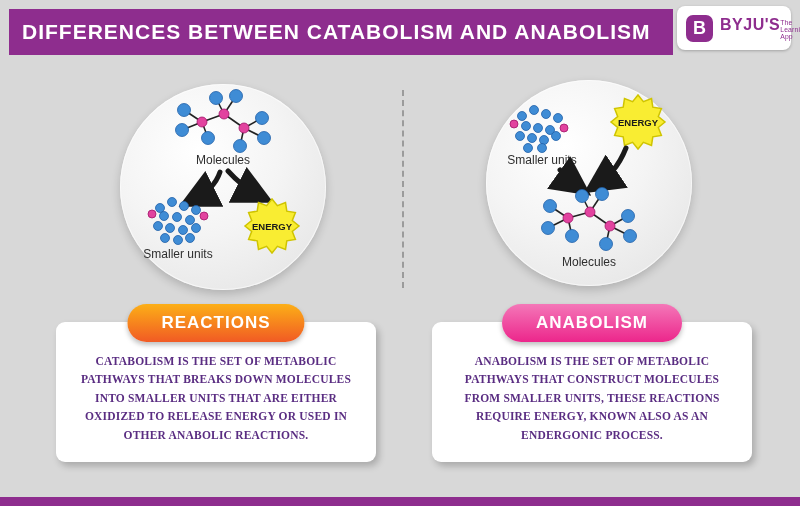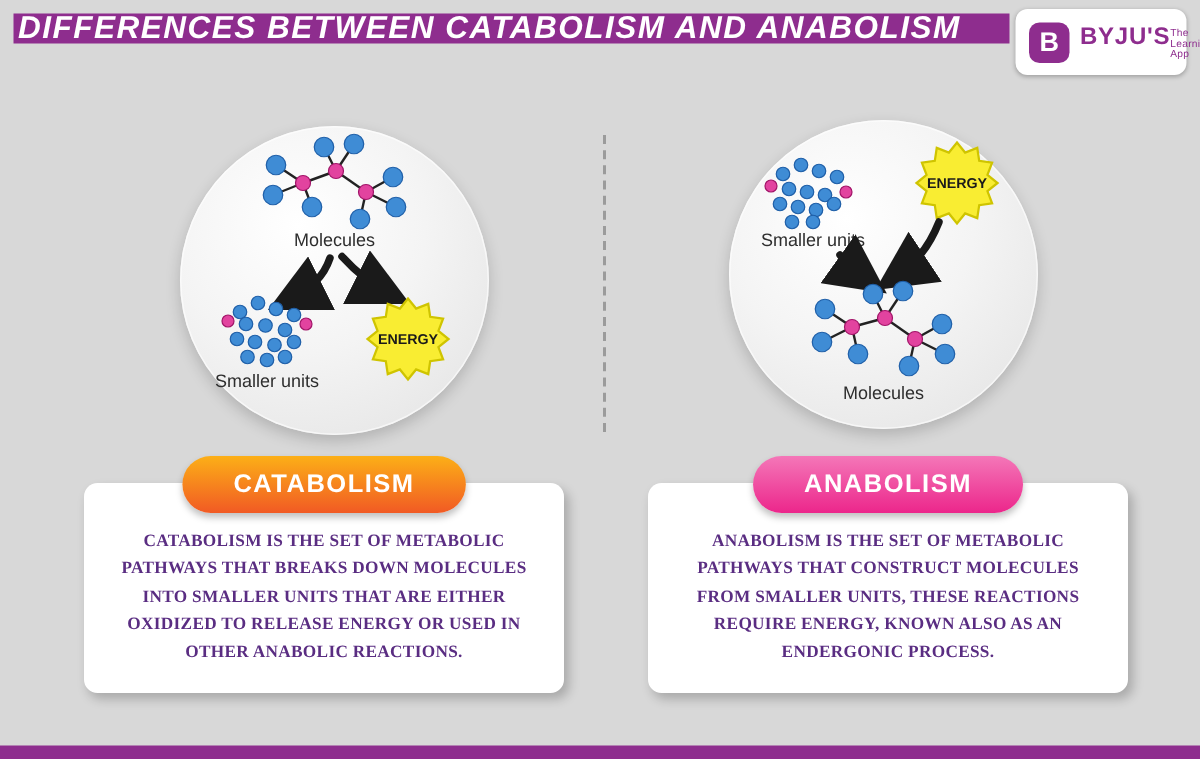--- a/index.html
+++ b/index.html
@@ -1,22 +1,22 @@
 <!DOCTYPE html>
 <html style="--purple: #8e2d8e; --bg: #d8d8d8; --orange-light: #fcaf17; --orange-dark: #f15a24; --pink-light: #f477b8; --pink-dark: #ec268b; --energy-yellow: #f9ed32; --dot-blue: #3f8cd5; --dot-pink: #e2439f; --card-text: #5a2d82;"><head>
 <meta charset="utf-8">
 <style>
   * { margin:0; padding:0; box-sizing:border-box; }
   html,body { width:800px; height:506px; }
   body { font-family:"Liberation Sans", sans-serif; background:#c9c9c9; }
   .canvas { position:relative; width:800px; height:506px; background:var(--bg,#d8d8d8); overflow:hidden; }
 
   
-  .header-bar { position:absolute; left:9px; top:9px; width:664px; height:20px;
-    background:var(--purple,#8e2d8e); display:flex; align-items:center; padding-left:3px;font-style:italic; }
+  .header-bar { position:absolute; left:9px; top:9px; width:664px; height:46px;
+    background:var(--purple,#8e2d8e); display:flex; align-items:center; padding-left:13px; }
   .header-title { color:#fff; font-size:21px; font-weight:bold; letter-spacing:1px; white-space:nowrap; }
 
   
   .logo-box { position:absolute; right:9px; top:6px; width:114px; height:44px; background:#fff;
     border-radius:8px; box-shadow:0 1px 3px rgba(0,0,0,.25); display:flex; align-items:center; gap:7px; padding:0 9px; }
   .logo-b { width:27px; height:27px; background:var(--purple,#8e2d8e); border-radius:7px; color:#fff;
     font-weight:bold; font-size:18px; display:flex; align-items:center; justify-content:center; flex:0 0 auto; }
   .logo-col { display:flex; flex-direction:row; }
   .logo-brand { color:var(--purple,#8e2d8e); font-weight:bold; font-size:16px; line-height:1; letter-spacing:0.5px; }
   .logo-tagline { color:var(--purple,#8e2d8e); font-size:6.8px; margin-top:2px; letter-spacing:0.2px; }
@@ -192,21 +192,21 @@
         <circle class="dot-b" cx="116" cy="114" r="6.5"></circle>
         <circle class="dot-b" cx="142" cy="136" r="6.5"></circle>
         <circle class="dot-b" cx="144" cy="156" r="6.5"></circle>
         <circle class="dot-b" cx="120" cy="164" r="6.5"></circle>
       </g>
       <text class="lbl" x="103" y="186" text-anchor="middle">Molecules</text>
     </svg>
   </div>
 
   <div class="card k-left">
-    <div class="badge orange">CATABOLISM</div>
+    <div class="badge orange">REACTIONS</div>
     <p class="card-text">CATABOLISM IS THE SET OF METABOLIC PATHWAYS THAT BREAKS DOWN MOLECULES INTO SMALLER UNITS THAT ARE EITHER OXIDIZED TO RELEASE ENERGY OR USED IN OTHER ANABOLIC REACTIONS.</p>
   </div>
 
   <div class="card k-right">
     <div class="badge pink">ANABOLISM</div>
     <p class="card-text">ANABOLISM IS THE SET OF METABOLIC PATHWAYS THAT CONSTRUCT MOLECULES FROM SMALLER UNITS, THESE REACTIONS REQUIRE ENERGY, KNOWN ALSO AS AN ENDERGONIC PROCESS.</p>
   </div>
 
   <div class="bottom-strip"></div>
 

